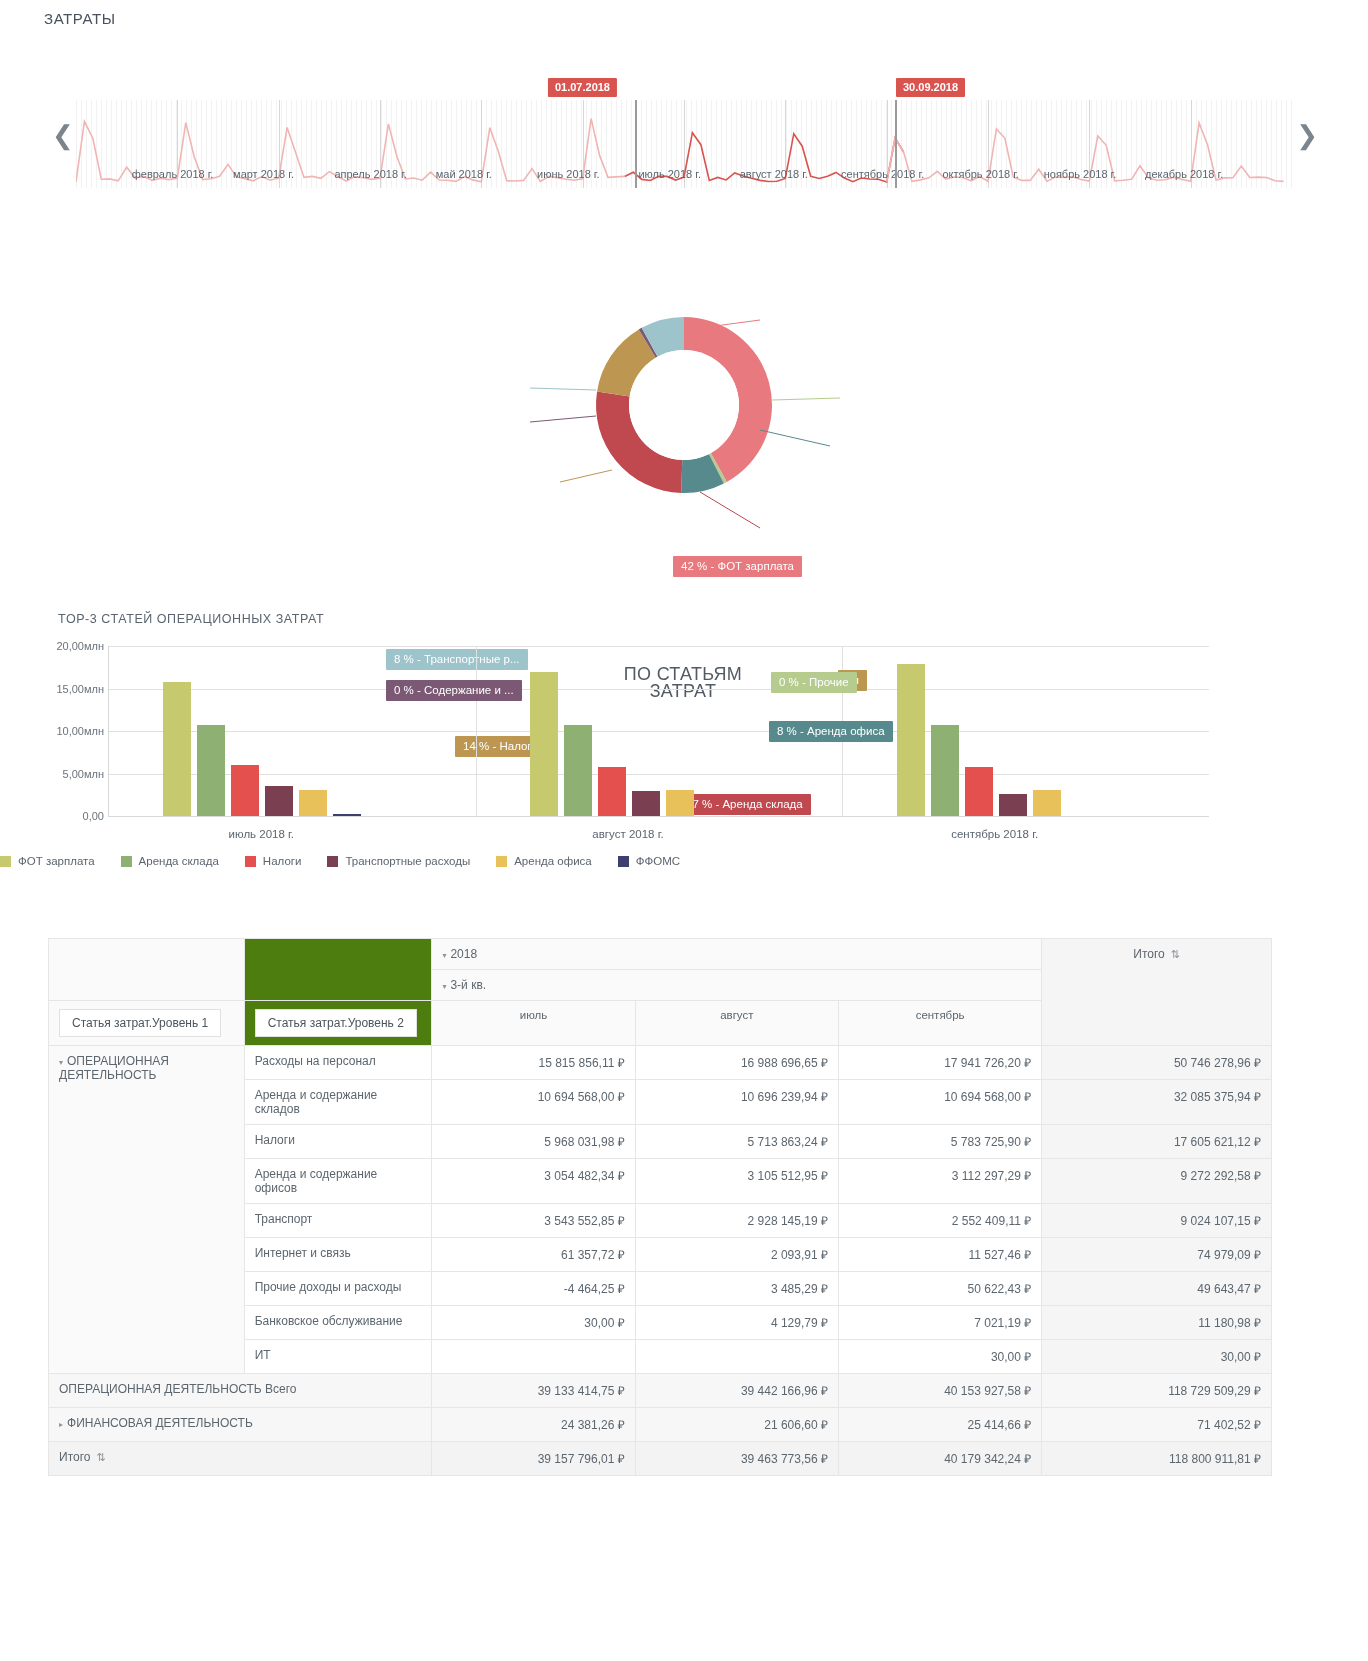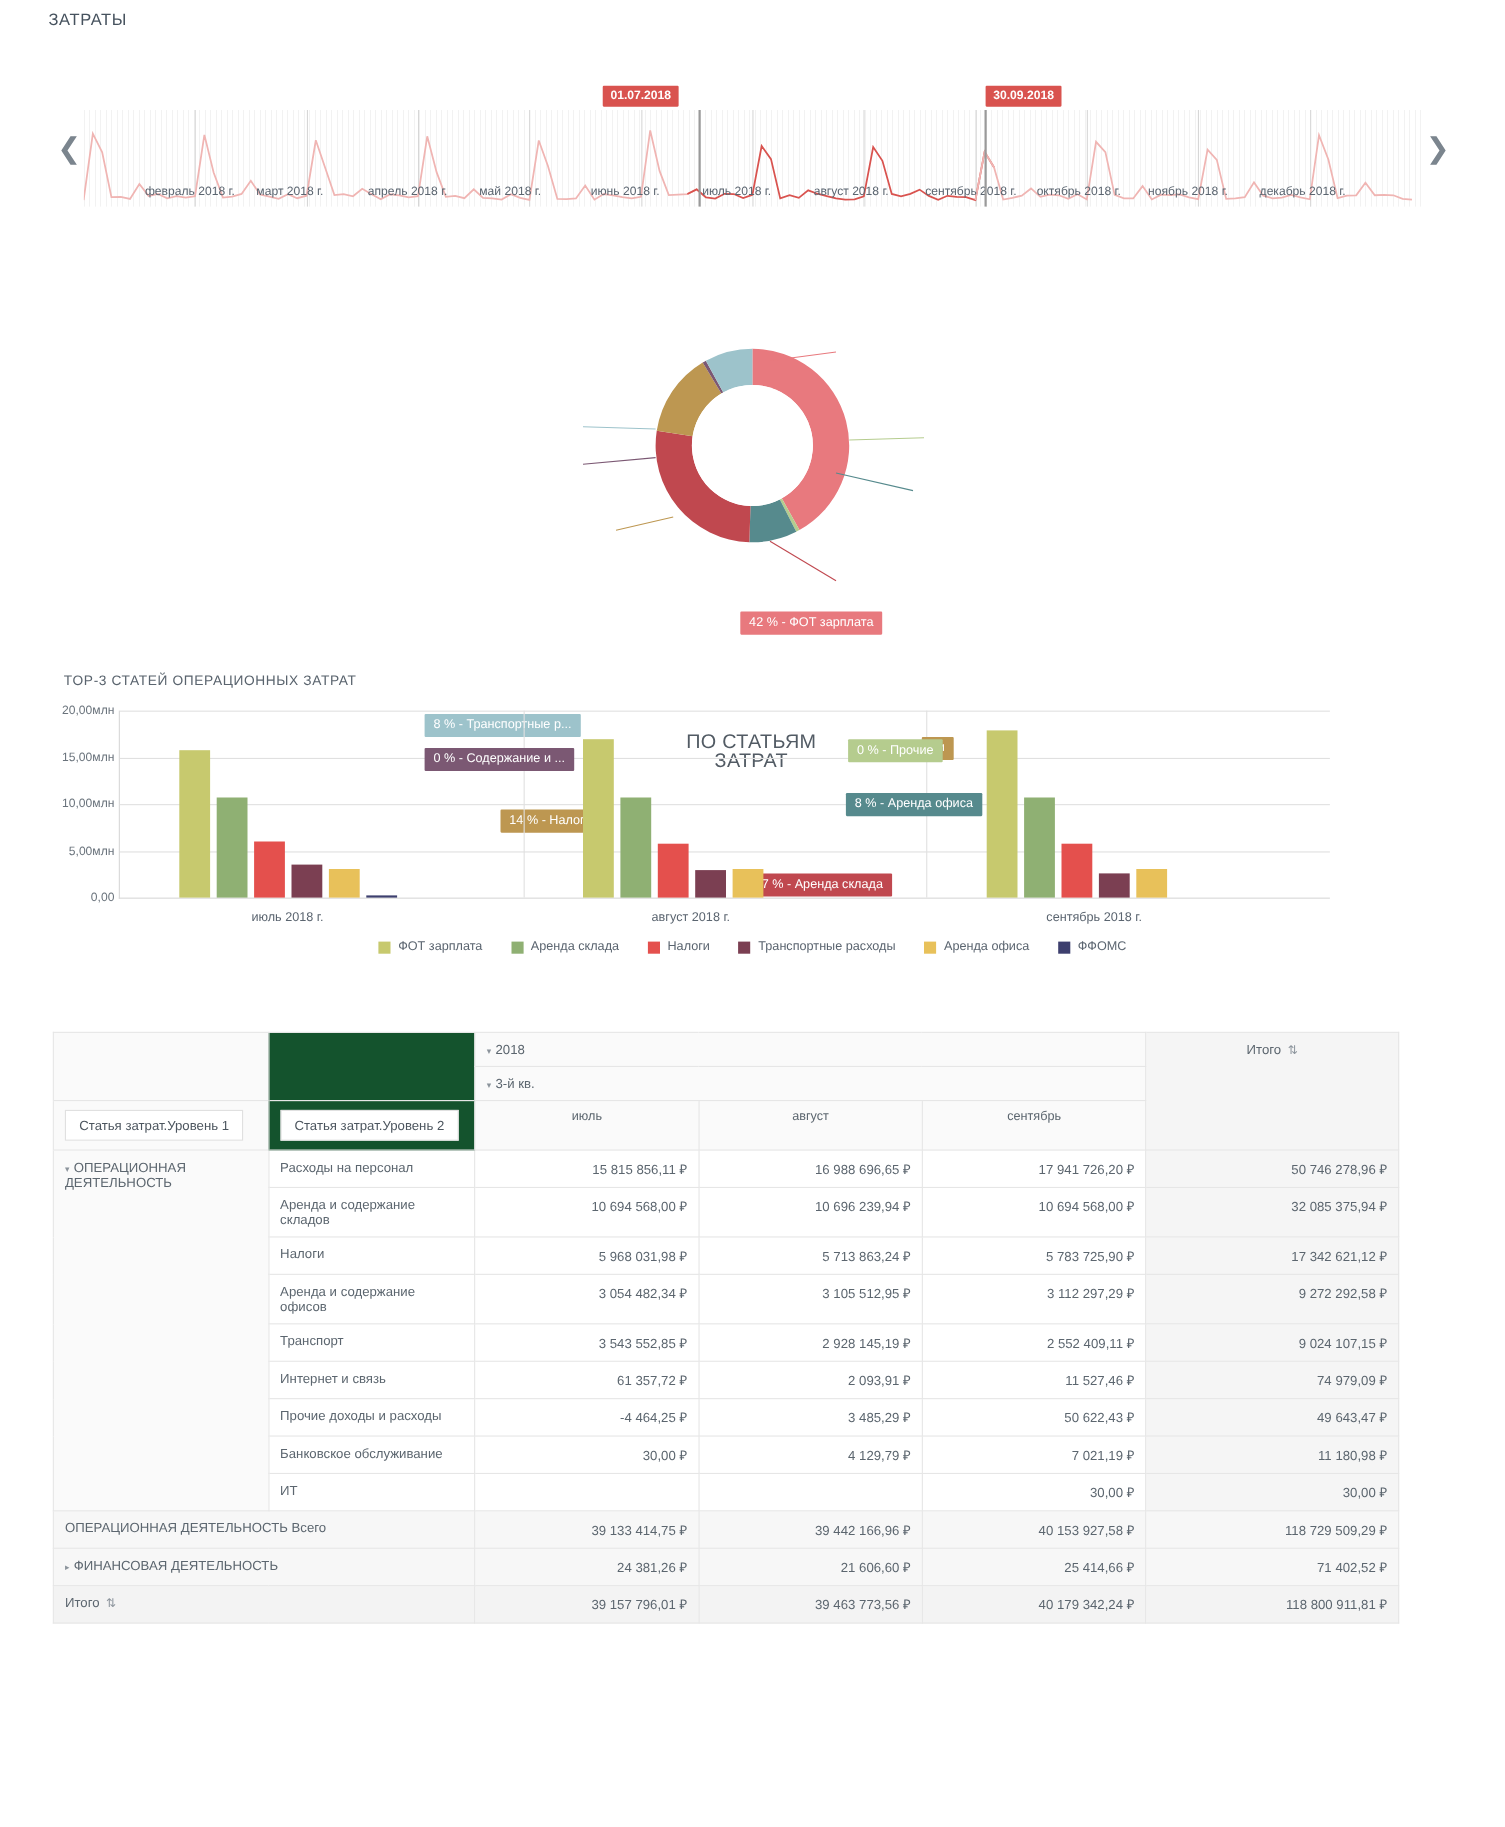--- a/index.html
+++ b/index.html
@@ -144,21 +144,21 @@
     font-size: 11.5px;
     color: #5b6570;
     white-space: nowrap;
     transform: translateX(-50%);
   }
   .legend {
     position: absolute;
     left: 0; top: 255px;
     width: 1368px;
     display: flex;
-    justify-content: center;
+    justify-content: flex-start;
     align-items: center;
     gap: 26px;
   }
   .legend-item { display: flex; align-items: center; gap: 7px; }
   .legend-swatch { width: 11px; height: 11px; display: inline-block; }
   .legend-text { font-size: 11.5px; color: #5b6570; white-space: nowrap; }
 
   
   .pivot {
     position: absolute;
@@ -169,21 +169,21 @@
     font-size: 12px;
     background: #fff;
   }
   .pivot td, .pivot th {
     border: 1px solid #e6e6e6;
     padding: 8px 10px;
     vertical-align: top;
     font-weight: normal;
     color: #5c666f;
   }
-  .hdr-blank { background: #14532d; border-bottom: none !important; }
+  .hdr-blank { background: #4d7c0f; border-bottom: none !important; }
   .hdr-year, .hdr-quarter {
     background: #fafafa;
     color: #8a9199;
     font-size: 12px;
     padding-left: 12px;
   }
   .hdr-total-cell {
     background: #fafafa;
     text-align: center;
     color: #6f777f;
@@ -416,21 +416,21 @@
           <td class="col-m num">10 694 568,00 ₽</td>
           <td class="col-m num">10 696 239,94 ₽</td>
           <td class="col-m num">10 694 568,00 ₽</td>
           <td class="col-tot tot-num">32 085 375,94 ₽</td>
         </tr>
         <tr>
           <td class="col-l2 rowlabel">Налоги</td>
           <td class="col-m num">5 968 031,98 ₽</td>
           <td class="col-m num">5 713 863,24 ₽</td>
           <td class="col-m num">5 783 725,90 ₽</td>
-          <td class="col-tot tot-num">17 342 621,12 ₽</td>
+          <td class="col-tot tot-num">17 605 621,12 ₽</td>
         </tr>
         <tr>
           <td class="col-l2 rowlabel">Аренда и содержание офисов</td>
           <td class="col-m num">3 054 482,34 ₽</td>
           <td class="col-m num">3 105 512,95 ₽</td>
           <td class="col-m num">3 112 297,29 ₽</td>
           <td class="col-tot tot-num">9 272 292,58 ₽</td>
         </tr>
         <tr>
           <td class="col-l2 rowlabel">Транспорт</td>

